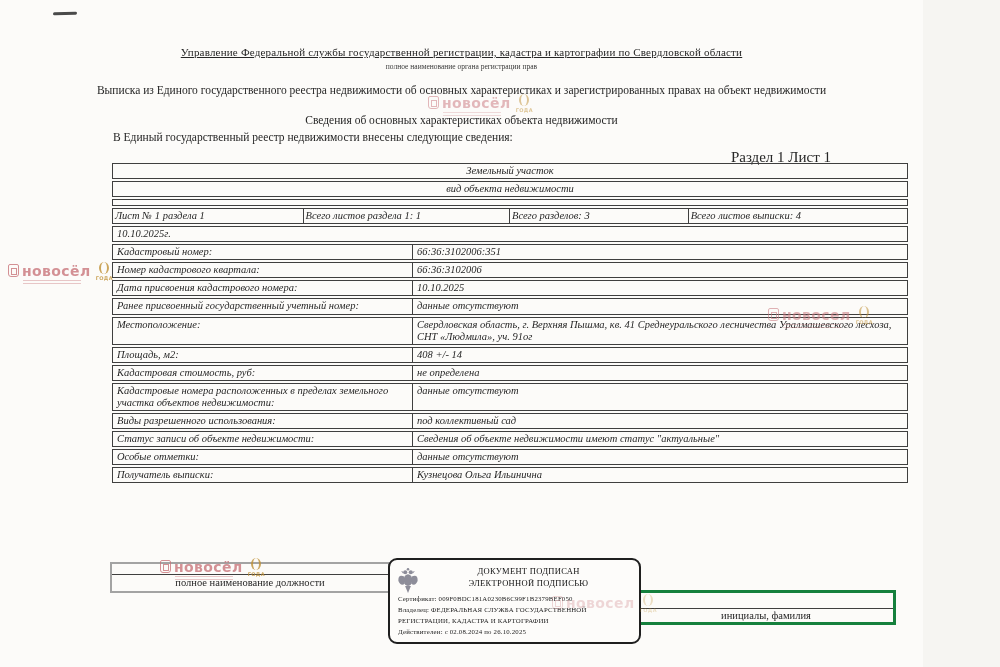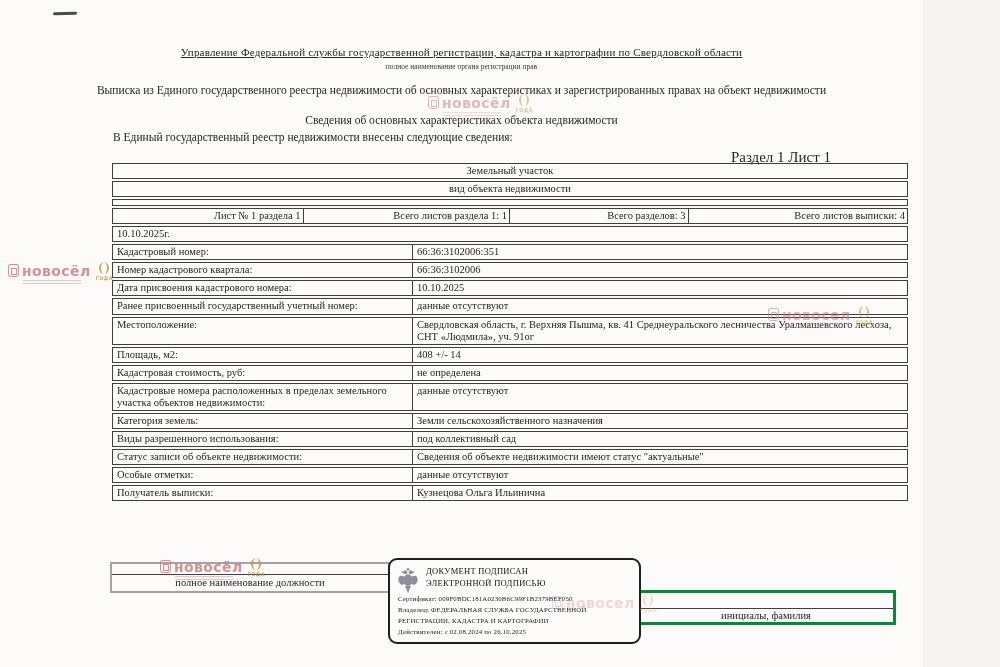--- a/index.html
+++ b/index.html
@@ -13,44 +13,44 @@
   
   .hdr-title { position:absolute; top:46px; left:0; width:100%; text-align:center; font-size:11px; text-decoration:underline; letter-spacing:.2px; }
   .hdr-caption { position:absolute; top:62px; left:0; width:100%; text-align:center; font-size:7.5px; color:#3a3a3a; }
   .doc-title { position:absolute; top:84px; left:0; width:100%; text-align:center; font-size:11.5px; }
   .sec-title { position:absolute; top:114px; left:0; width:100%; text-align:center; font-size:11.5px; z-index:3; }
   .intro-line { position:absolute; top:131px; left:113px; font-size:11.5px; }
   .razdel { position:absolute; top:149px; right:92px; font-size:15px; }
 
   
   .doc-table { position:absolute; left:112px; top:163px; width:796px; font-size:10.5px; z-index:1; }
-  .trow { border:1px solid #3f3f3f; margin-bottom:2px; min-height:13px; line-height:1.15; background:transparent; }
+  .trow { border:1px solid #3f3f3f; margin-bottom:2px; min-height:13px; line-height:1.15; background:transparent;font-style:italic; }
   .trow.center { text-align:center; padding:1px 4px; }
   .trow.thin { min-height:7px; }
-  .trow.cols4 { display:flex; text-align:right; }
+  .trow.cols4 { display:flex; text-align:left; }
   .trow.cols4 span { padding:1px 2px; border-right:1px solid #3f3f3f; }
   .trow.cols4 span:last-child { border-right:none; }
   .c4a{width:24%;} .c4b{width:26%;} .c4c{width:22.5%;} .c4d{width:27.5%;}
   .trow.dateline { padding:1px 4px; }
   .trow.pair { display:flex; }
   .trow.pair .lbl { width:300px; border-right:1px solid #3f3f3f; padding:1px 4px; }
   .trow.pair .val { flex:1; padding:1px 4px; }
 
   
   .sig-left { position:absolute; left:110px; top:562px; width:280px; border:2px solid #a3a3a3; z-index:1; }
   .sig-left .sig-space { height:11px; border-bottom:1px solid #3f3f3f; }
   .sig-left .sig-caption { height:16px; line-height:16px; text-align:center; font-size:10.5px; }
   .sig-right { position:absolute; left:636px; top:590px; width:260px; border:3px solid #15803d; z-index:1; }
   .sig-right .sig-space { height:16px; border-bottom:1px solid #3f3f3f; }
   .sig-right .sig-caption { height:13px; line-height:13px; text-align:center; font-size:10.5px; }
 
   
   .stamp { position:absolute; left:388px; top:558px; width:253px; height:86px; background:#fdfcfa; border:2px solid #1f1f1f; border-radius:9px; z-index:5; padding:5px 8px 4px 8px; }
   .stamp-eagle { position:absolute; left:7px; top:6px; }
-  .stamp-head { padding-left:28px; text-align:left; font-size:8.5px; line-height:1.45; letter-spacing:.3px; color:#111; }
+  .stamp-head { padding-left:28px; text-align:center; font-size:8.5px; line-height:1.45; letter-spacing:.3px; color:#111; }
   .stamp-info { margin-top:3px; font-size:6.8px; line-height:1.65; letter-spacing:.2px; color:#1c1c1c; }
 
   
   .wm { position:absolute; display:flex; align-items:flex-start; gap:3px; pointer-events:none; color:#c9767c; }
   .wm-icon { width:11px; height:13px; border:1.5px solid currentColor; border-radius:2px 2px 3px 3px; margin-top:2px; position:relative; }
   .wm-icon::after { content:""; position:absolute; left:2px; top:3px; width:4px; height:5px; border:1px solid currentColor; }
   .wm-text { font-family:"DejaVu Sans","Liberation Sans",sans-serif; font-weight:bold; font-size:14px; letter-spacing:.4px; line-height:1; margin-top:2px; }
   .wm-gold { color:#c09136; display:flex; flex-direction:column; align-items:center; margin-left:2px; }
   .wm-laurel { display:block; width:10px; height:12px; border-left:2px solid #c09136; border-right:2px solid #c09136; border-radius:50%; }
   .wm-goda { font-family:"DejaVu Sans",sans-serif; font-size:5px; font-weight:bold; letter-spacing:.4px; margin-top:1px; }
@@ -112,24 +112,20 @@
       <span class="lbl">Площадь, м2:</span>
       <span class="val">408 +/- 14</span>
     </div>
     <div class="trow pair">
       <span class="lbl">Кадастровая стоимость, руб:</span>
       <span class="val">не определена</span>
     </div>
     <div class="trow pair">
       <span class="lbl">Кадастровые номера расположенных в пределах земельного участка объектов недвижимости:</span>
       <span class="val">данные отсутствуют</span>
-    </div>
-    <div class="trow pair">
-      <span class="lbl">Категория земель:</span>
-      <span class="val">Земли сельскохозяйственного назначения</span>
     </div>
     <div class="trow pair">
       <span class="lbl">Виды разрешенного использования:</span>
       <span class="val">под коллективный сад</span>
     </div>
     <div class="trow pair">
       <span class="lbl">Статус записи об объекте недвижимости:</span>
       <span class="val">Сведения об объекте недвижимости имеют статус "актуальные"</span>
     </div>
     <div class="trow pair">

